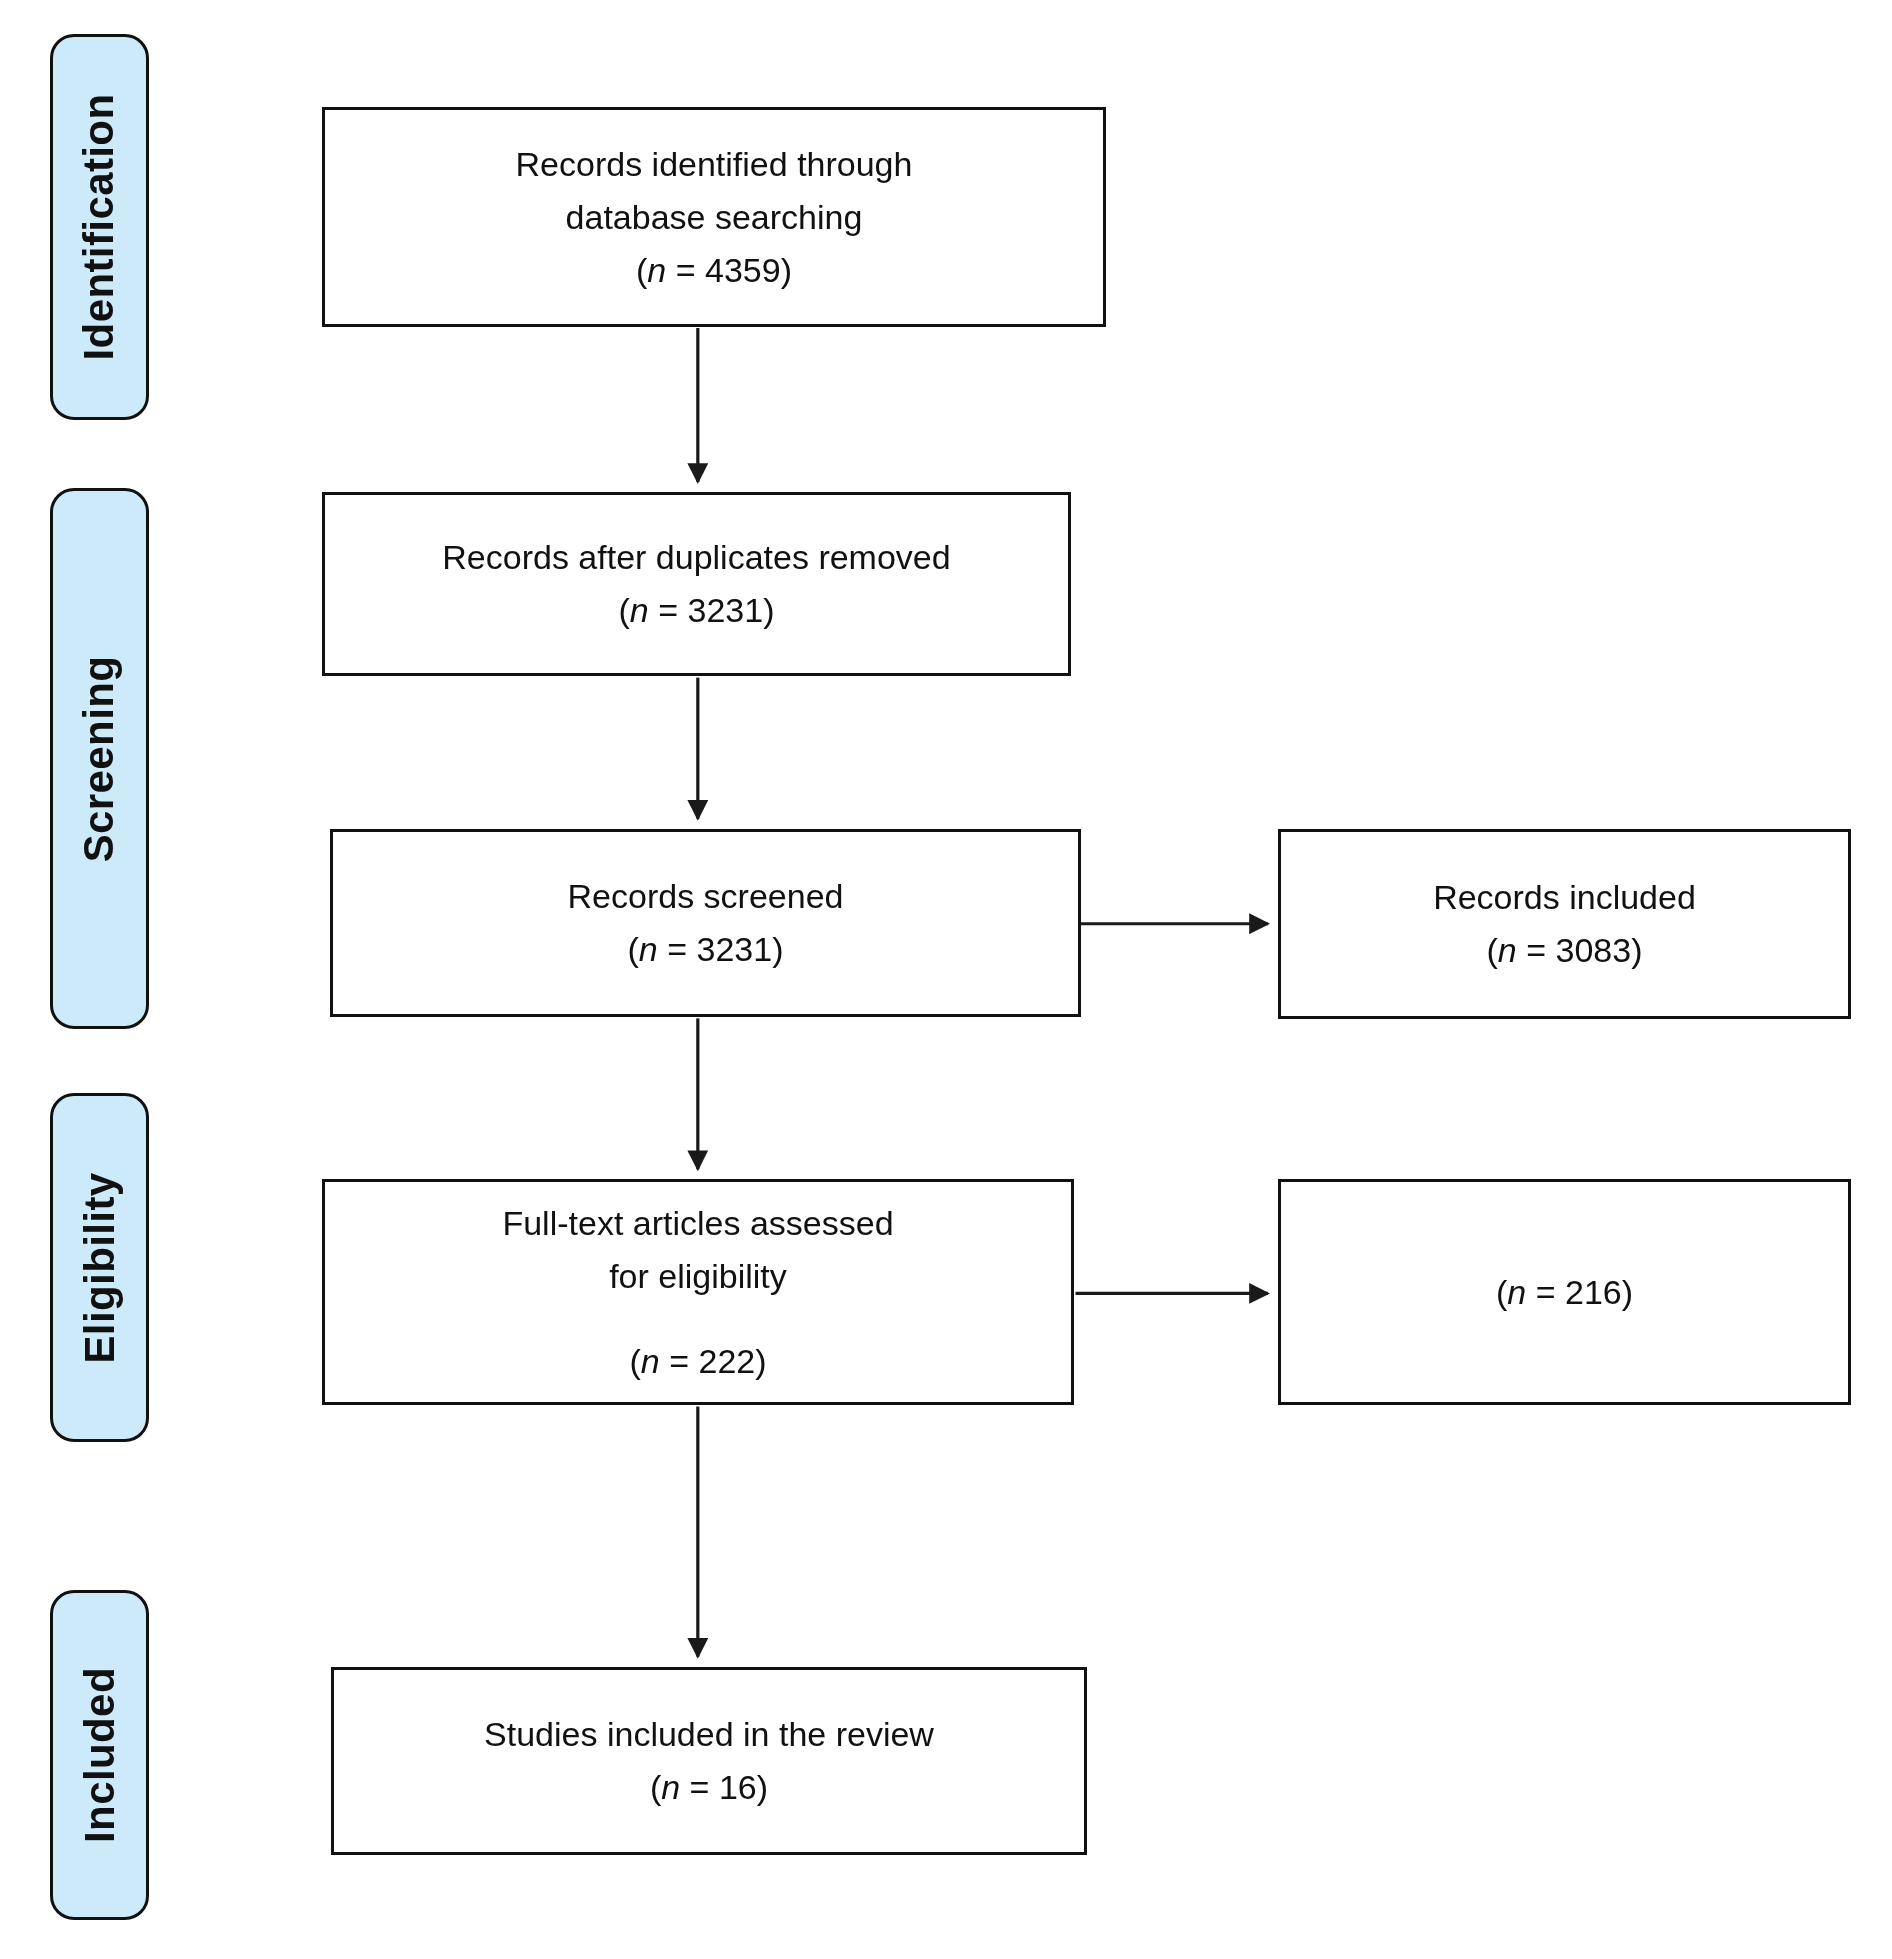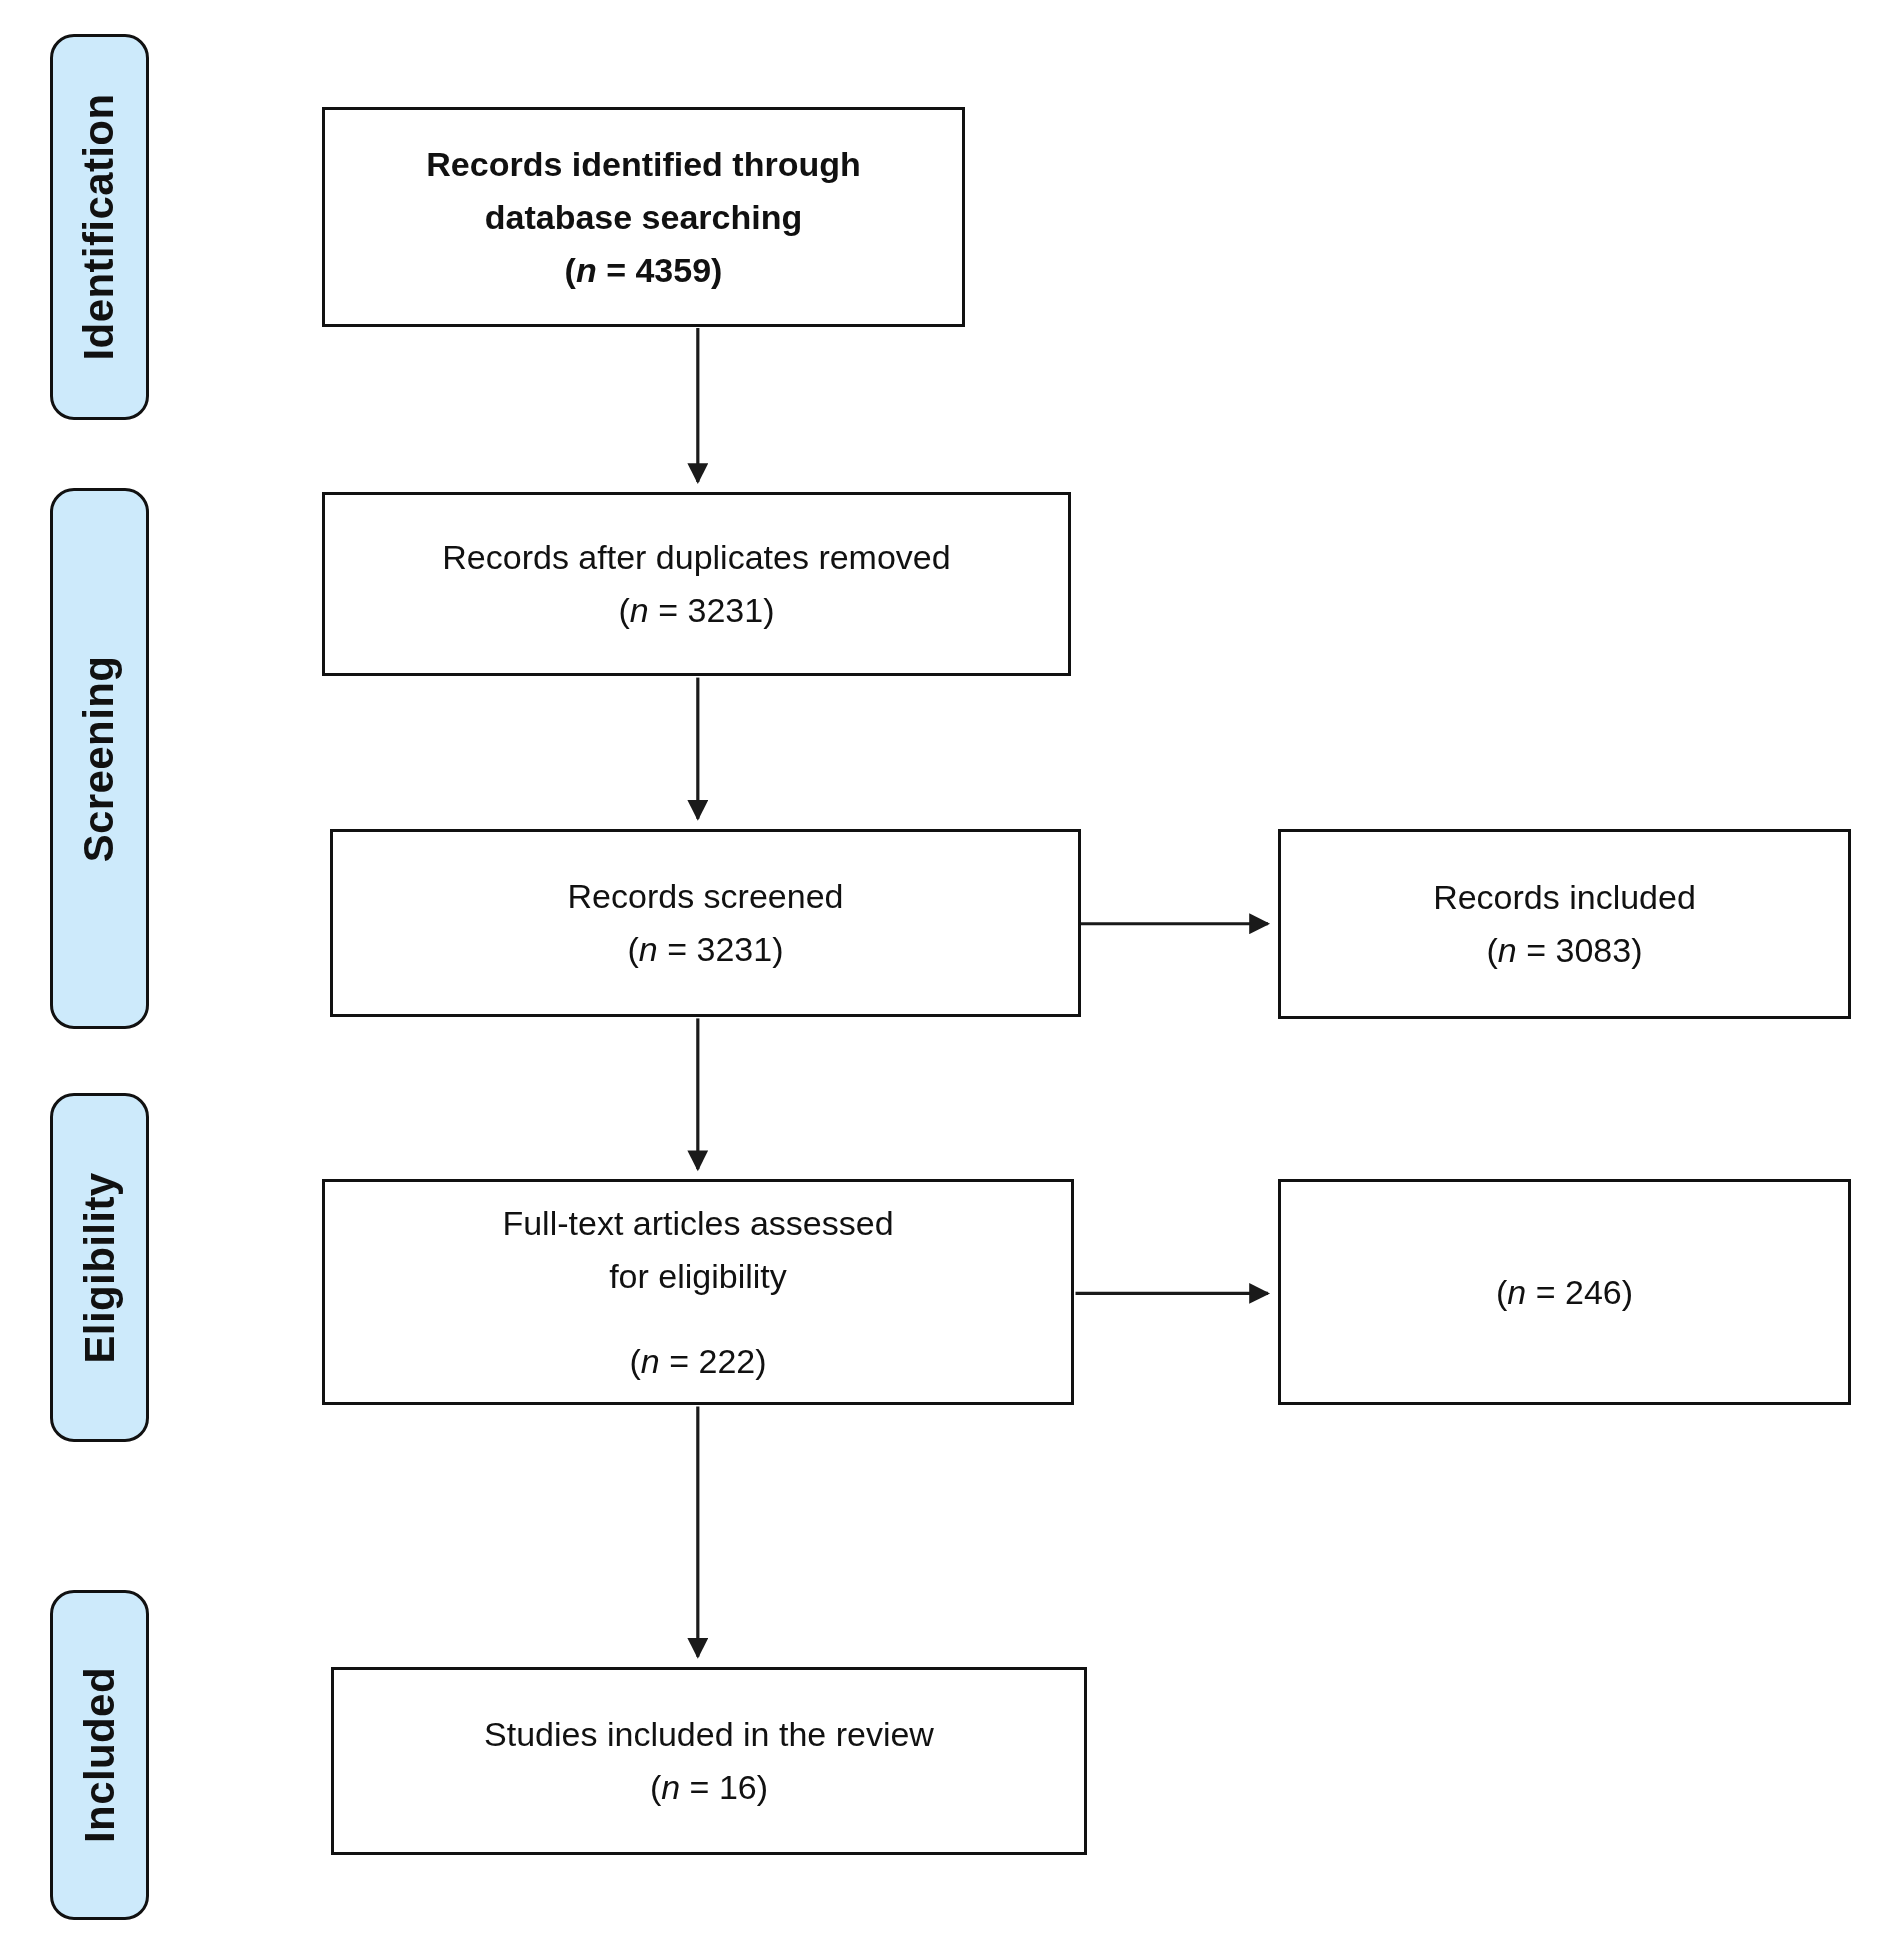--- a/index.html
+++ b/index.html
@@ -51,21 +51,21 @@
     flex-direction: column;
     align-items: center;
     justify-content: center;
     text-align: center;
     font-size: 34px;
     line-height: 53px;
   }
   .box-label { white-space: pre-line; }
   .count-part { white-space: pre; }
 
-  .b-identified        { left: 322px;  top: 107px;  width: 643px; height: 220px; font-weight: bold; }
+  .b-identified        { left: 322px;  top: 107px;  width: 784px; height: 220px; }
   .b-duplicates        { left: 322px;  top: 492px;  width: 749px; height: 184px; }
   .b-screened          { left: 322px;  top: 829px; width: 751px; height: 188px; margin-left: 8px; }
   .b-fulltext          { left: 322px;  top: 1179px; width: 752px; height: 226px; gap: 32px; }
   .b-included          { left: 331px;  top: 1667px; width: 756px; height: 188px; }
   .b-excluded          { left: 1278px; top: 829px; width: 573px; height: 190px; }
   .b-fulltext-excluded { left: 1278px; top: 1179px; width: 573px; height: 226px; }
 
   
   .arrows {
     position: absolute;
@@ -133,21 +133,21 @@
     <div class="box-count"><span class="count-part">(</span><i class="count-part">n</i><span class="count-part"> = 3083)</span></div>
   </div>
 
   <div class="box b-fulltext">
     <div class="box-label">Full-text articles assessed
 for eligibility</div>
     <div class="box-count"><span class="count-part">(</span><i class="count-part">n</i><span class="count-part"> = 222)</span></div>
   </div>
 
   <div class="box b-fulltext-excluded">
-    <div class="box-count"><span class="count-part">(</span><i class="count-part">n</i><span class="count-part"> = 246)</span></div>
+    <div class="box-count"><span class="count-part">(</span><i class="count-part">n</i><span class="count-part"> = 216)</span></div>
   </div>
 
   <div class="box b-included">
     <div class="box-label">Studies included in the review</div>
     <div class="box-count"><span class="count-part">(</span><i class="count-part">n</i><span class="count-part"> = 16)</span></div>
   </div>
 
 </div>
 
 

